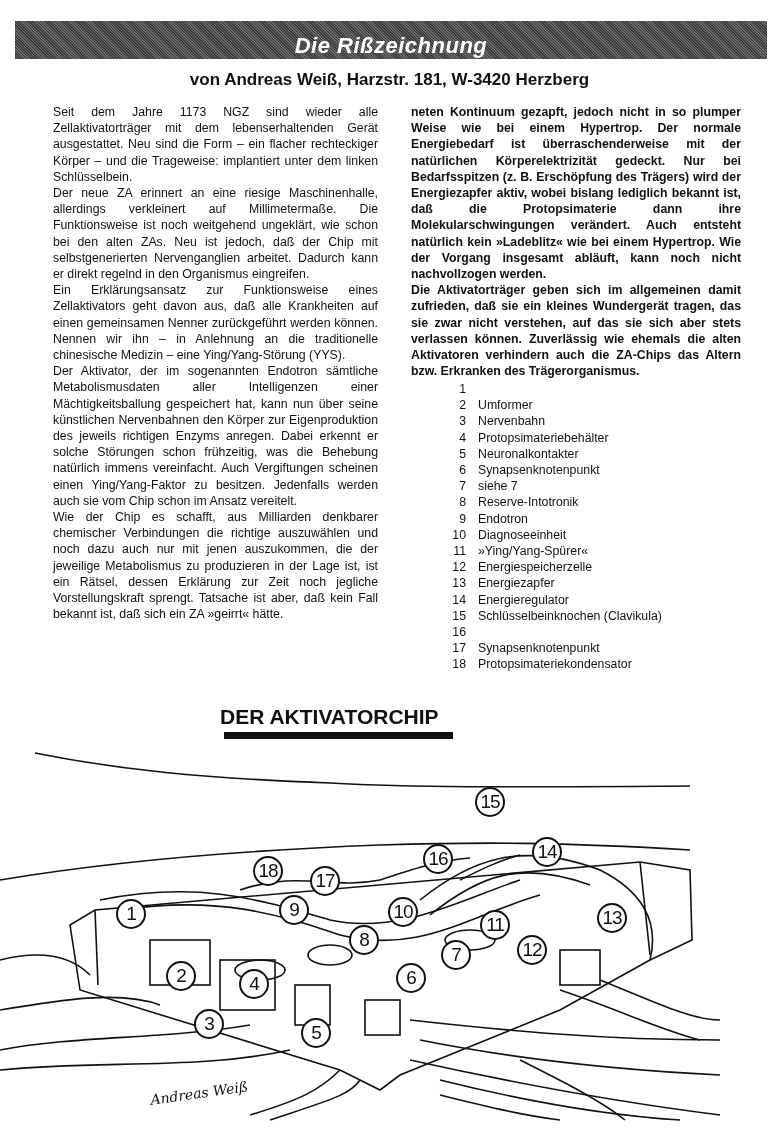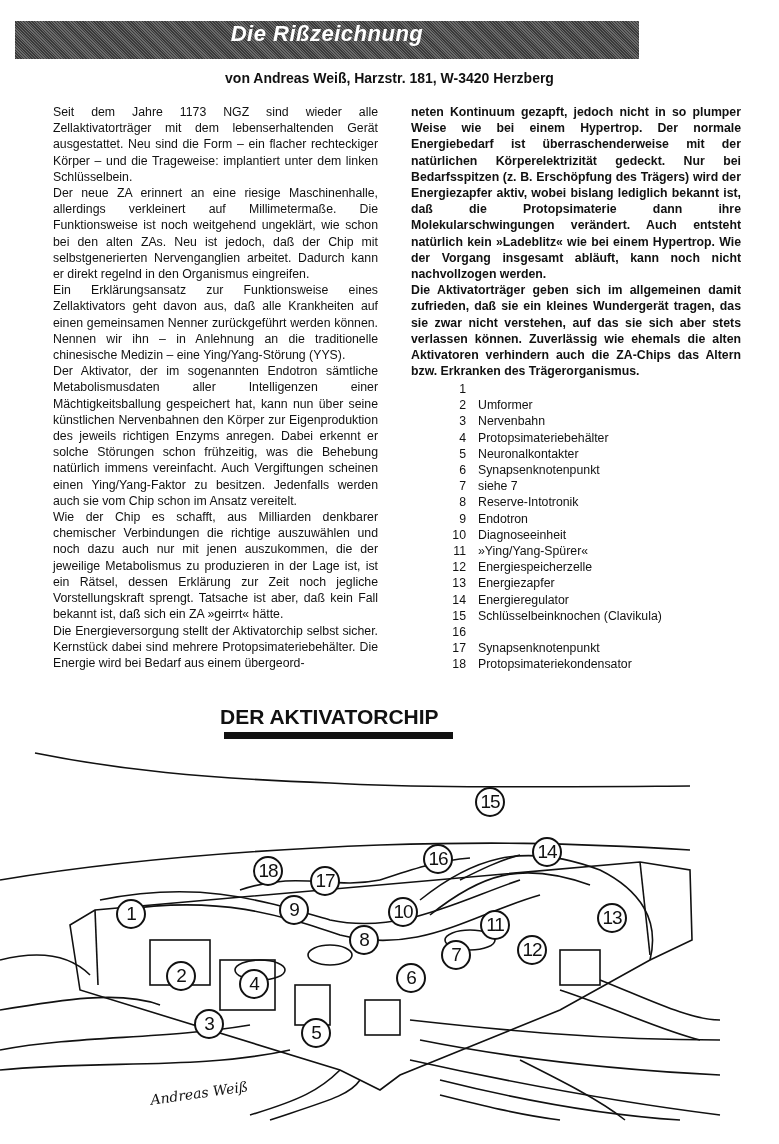--- a/index.html
+++ b/index.html
@@ -1,24 +1,24 @@
 <!DOCTYPE html>
 <html><head>
 <meta charset="utf-8">
 <style>
   html, body { margin:0; padding:0; background:#fff; }
   body { width:779px; height:1144px; position:relative; overflow:hidden;
          font-family:"Liberation Sans", sans-serif; color:#111; }
-  .banner { position:absolute; left:15px; top:21px; width:624px; height:38px;
+  .banner { position:absolute; left:15px; top:21px; width:752px; height:38px;
             background:#555 repeating-linear-gradient(45deg,#3a3a3a 0 1px,#6a6a6a 1px 2px);
-            display:flex; align-items:flex-start; justify-content:center; }
+            display:flex; align-items:flex-end; justify-content:center; }
   .banner h1 { margin:0; color:#fff; font-size:22px; font-style:italic; font-weight:bold;
                letter-spacing:0.5px; }
   .byline { position:absolute; top:70px; left:0; width:779px; text-align:center;
-            font-size:14px; font-weight:bold; }
+            font-size:17px; font-weight:bold; }
   .col { position:absolute; font-size:12.3px; line-height:16.2px; text-align:justify; }
   .col p { margin:0; }
   .col-left { left:53px; top:104px; width:325px; }
   .col-right { left:411px; top:104px; width:330px;font-weight:bold; }
   .legend { position:absolute; left:445px; top:381px; font-size:12.3px; line-height:16.2px; }
   .legend .row { display:flex; }
   .legend .num { width:21px; text-align:right; margin-right:12px; }
   .section-title { position:absolute; left:220px; top:705px; font-size:21px; font-weight:bold; }
   .section-underline { position:absolute; left:224px; top:732px; width:229px; height:7px; background:#111; }
   .illustration { position:absolute; left:0; top:740px; width:779px; height:404px; }
@@ -36,21 +36,20 @@
   <h1>Die Rißzeichnung</h1>
 </div>
 <div class="byline">von Andreas Weiß, Harzstr. 181, W-3420 Herzberg</div>
 
 <div class="col col-left">
   <p>Seit dem Jahre 1173 NGZ sind wieder alle Zellaktivatorträger mit dem lebenserhaltenden Gerät ausgestattet. Neu sind die Form – ein flacher rechteckiger Körper – und die Trageweise: implantiert unter dem linken Schlüsselbein.</p>
   <p>Der neue ZA erinnert an eine riesige Maschinenhalle, allerdings verkleinert auf Millimetermaße. Die Funktionsweise ist noch weitgehend ungeklärt, wie schon bei den alten ZAs. Neu ist jedoch, daß der Chip mit selbstgenerierten Nervenganglien arbeitet. Dadurch kann er direkt regelnd in den Organismus eingreifen.</p>
   <p>Ein Erklärungsansatz zur Funktionsweise eines Zellaktivators geht davon aus, daß alle Krankheiten auf einen gemeinsamen Nenner zurückgeführt werden können. Nennen wir ihn – in Anlehnung an die traditionelle chinesische Medizin – eine Ying/Yang-Störung (YYS).</p>
   <p>Der Aktivator, der im sogenannten Endotron sämtliche Metabolismusdaten aller Intelligenzen einer Mächtigkeitsballung gespeichert hat, kann nun über seine künstlichen Nervenbahnen den Körper zur Eigenproduktion des jeweils richtigen Enzyms anregen. Dabei erkennt er solche Störungen schon frühzeitig, was die Behebung natürlich immens vereinfacht. Auch Vergiftungen scheinen einen Ying/Yang-Faktor zu besitzen. Jedenfalls werden auch sie vom Chip schon im Ansatz vereitelt.</p>
   <p>Wie der Chip es schafft, aus Milliarden denkbarer chemischer Verbindungen die richtige auszuwählen und noch dazu auch nur mit jenen auszukommen, die der jeweilige Metabolismus zu produzieren in der Lage ist, ist ein Rätsel, dessen Erklärung zur Zeit noch jegliche Vorstellungskraft sprengt. Tatsache ist aber, daß kein Fall bekannt ist, daß sich ein ZA »geirrt« hätte.</p>
-  <p>Die Energieversorgung stellt der Aktivatorchip selbst sicher. Kernstück dabei sind mehrere Protopsimateriebehälter. Die Energie wird bei Bedarf aus einem übergeord-</p>
 </div>
 
 <div class="col col-right">
   <p>neten Kontinuum gezapft, jedoch nicht in so plumper Weise wie bei einem Hypertrop. Der normale Energiebedarf ist überraschenderweise mit der natürlichen Körperelektrizität gedeckt. Nur bei Bedarfsspitzen (z. B. Erschöpfung des Trägers) wird der Energiezapfer aktiv, wobei bislang lediglich bekannt ist, daß die Protopsimaterie dann ihre Molekularschwingungen verändert. Auch entsteht natürlich kein »Ladeblitz« wie bei einem Hypertrop. Wie der Vorgang insgesamt abläuft, kann noch nicht nachvollzogen werden.</p>
   <p>Die Aktivatorträger geben sich im allgemeinen damit zufrieden, daß sie ein kleines Wundergerät tragen, das sie zwar nicht verstehen, auf das sie sich aber stets verlassen können. Zuverlässig wie ehemals die alten Aktivatoren verhindern auch die ZA-Chips das Altern bzw. Erkranken des Trägerorganismus.</p>
 </div>
 
 <div class="legend" id="legend">
     <div class="row">
       <span class="num">1</span>

